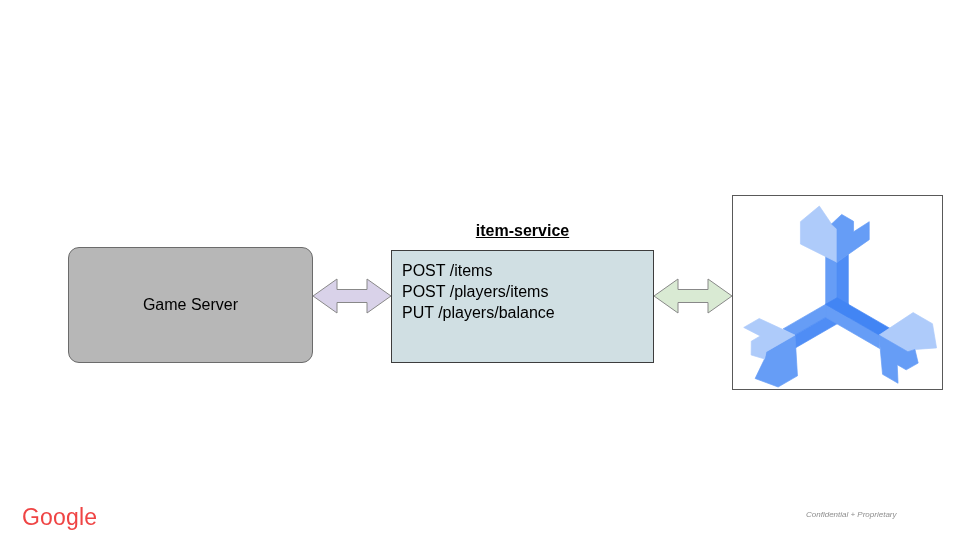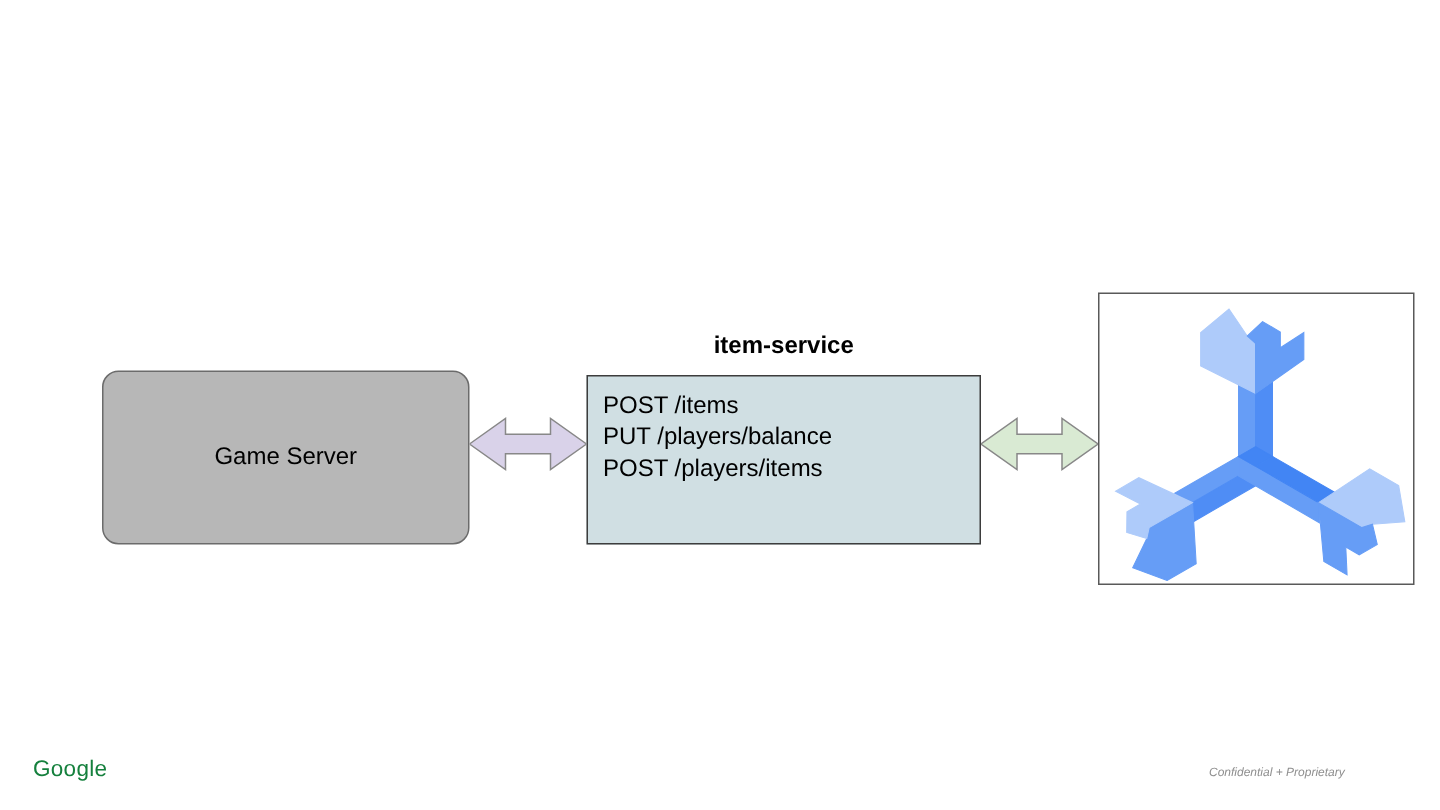--- a/index.html
+++ b/index.html
@@ -11,39 +11,39 @@
 
   .game-server {
     left:68px; top:247px; width:245px; height:116px;
     background:#b7b7b7; border:1.5px solid #6b6b6b; border-radius:11px;
     box-sizing:border-box; display:flex; align-items:center; justify-content:center;
     font-size:16px;
   }
 
   .service-title {
     left:391px; top:222px; width:263px; height:20px;
-    text-align:center; font-size:16px; font-weight:bold;
+    text-align:center; font-size:16px; font-weight:bold;text-decoration:underline;
   }
   .service-box {
     left:391px; top:250px; width:263px; height:113px;
     background:#d0dfe3; border:1.5px solid #3d3d3d; box-sizing:border-box;
     padding:10px 0 16px 10px; font-size:16px; line-height:20.8px;
   }
 
   svg.arrow polygon { stroke:#888888; stroke-width:1; }
 
   .spanner-frame {
     left:732px; top:195px; width:211px; height:195px;
     background:#ffffff; border:1px solid #595959; box-sizing:border-box;
   }
   .spanner-frame svg { display:block; width:100%; height:100%; }
   .spanner-frame polygon { stroke-width:0.8; }
 
   .google-logo {
-    left:22px; top:504px; font-size:15px; color:#15803d; letter-spacing:0.2px;
+    left:22px; top:504px; font-size:23px; color:#ef4444; letter-spacing:0.2px;
   }
   .confidential {
     left:806px; top:510px; font-size:8px; color:#8e8e8e;font-style:italic;
   }
 </style>
 </head>
 <body>
 
 <div class="slide">
 
@@ -51,22 +51,22 @@
     <span>Game Server</span>
   </div>
 
   <svg class="abs arrow" style="left:313px; top:278px;" width="78" height="36" viewBox="0 0 78 36">
     <polygon points="0,18 24,1 24,11.5 54,11.5 54,1 78,18 54,35 54,24.5 24,24.5 24,35" fill="#d9d2e9"></polygon>
   </svg>
 
   <div class="abs service-title">item-service</div>
   <div class="abs service-box">
     <div>POST /items</div>
+    <div>POST /players/items</div>
     <div>PUT /players/balance</div>
-    <div>POST /players/items</div>
   </div>
 
   <svg class="abs arrow" style="left:654px; top:278px;" width="78" height="36" viewBox="0 0 78 36">
     <polygon points="0,18 24,1 24,11.5 54,11.5 54,1 78,18 54,35 54,24.5 24,24.5 24,35" fill="#d9ead3"></polygon>
   </svg>
 
   <div class="abs spanner-frame">
     <svg viewBox="0 0 211 195">
       <g transform="translate(105,116) scale(0.88)">
 

